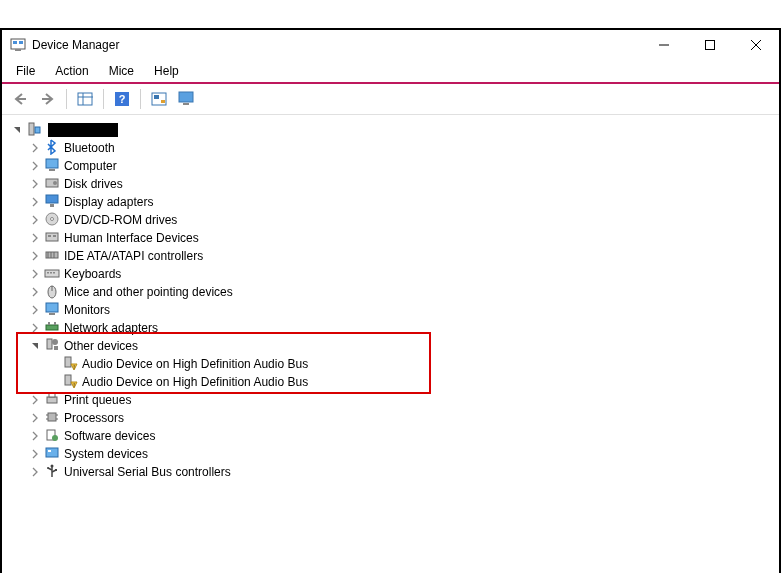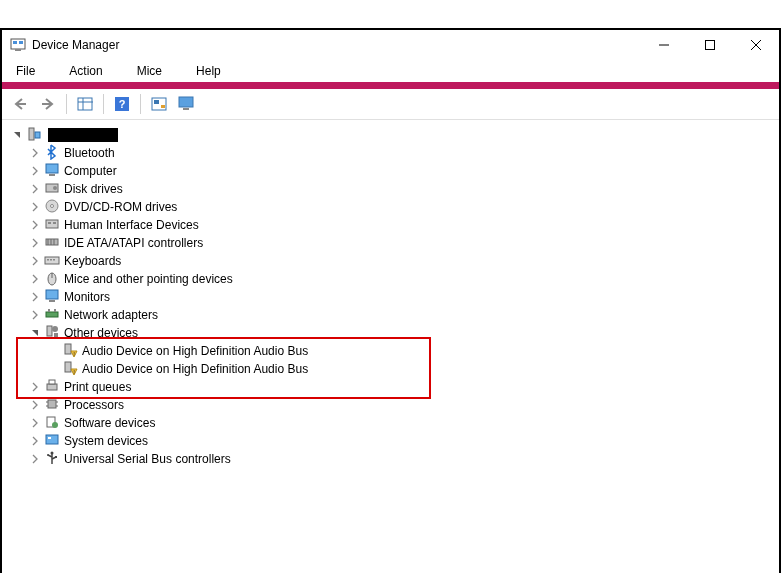--- a/index.html
+++ b/index.html
@@ -34,22 +34,22 @@
   .titlebar-text { flex: 1; font-size: 12px; }
   .win-controls { display: flex; }
   .win-btn {
     width: 46px; height: 30px;
     display: flex; align-items: center; justify-content: center;
     font-size: 14px;
   }
   .menubar {
     display: flex;
     padding: 2px 4px;
-    gap: 14px;
-    border-bottom: 7px solid #be185d;
+    gap: 0;
+    border-bottom: 2px solid #be185d;
   }
   .menu-item { padding: 2px 10px; }
   .toolbar {
     display: flex;
     align-items: center;
     padding: 4px 6px;
     gap: 4px;
     border-bottom: 1px solid #e0e0e0;
   }
   .tool-btn {
@@ -243,20 +243,34 @@
     <span class="node-label">Disk drives</span>
   </div>
         <div class="node" style="padding-left:24px">
     <span class="expander">
             <svg width="10" height="10">
               <path d="M3 1 L7 5 L3 9" fill="none" stroke="#888" stroke-width="1.3"></path>
             </svg>
           </span>
     <span class="node-icon">
             <svg width="16" height="16" viewBox="0 0 16 16">
+              <rect x="2" y="2" width="12" height="8" fill="#4a90d9" stroke="#2a6aa8"></rect>
+              <rect x="6" y="11" width="4" height="3" fill="#888"></rect>
+            </svg>
+          </span>
+    <span class="node-label">Display adapters</span>
+  </div>
+        <div class="node" style="padding-left:24px">
+    <span class="expander">
+            <svg width="10" height="10">
+              <path d="M3 1 L7 5 L3 9" fill="none" stroke="#888" stroke-width="1.3"></path>
+            </svg>
+          </span>
+    <span class="node-icon">
+            <svg width="16" height="16" viewBox="0 0 16 16">
               <circle cx="8" cy="8" r="6" fill="#d8d8d8" stroke="#888"></circle>
               <circle cx="8" cy="8" r="1.5" fill="#fff" stroke="#888"></circle>
             </svg>
           </span>
     <span class="node-label">DVD/CD-ROM drives</span>
   </div>
         <div class="node" style="padding-left:24px">
     <span class="expander">
             <svg width="10" height="10">
               <path d="M3 1 L7 5 L3 9" fill="none" stroke="#888" stroke-width="1.3"></path>

